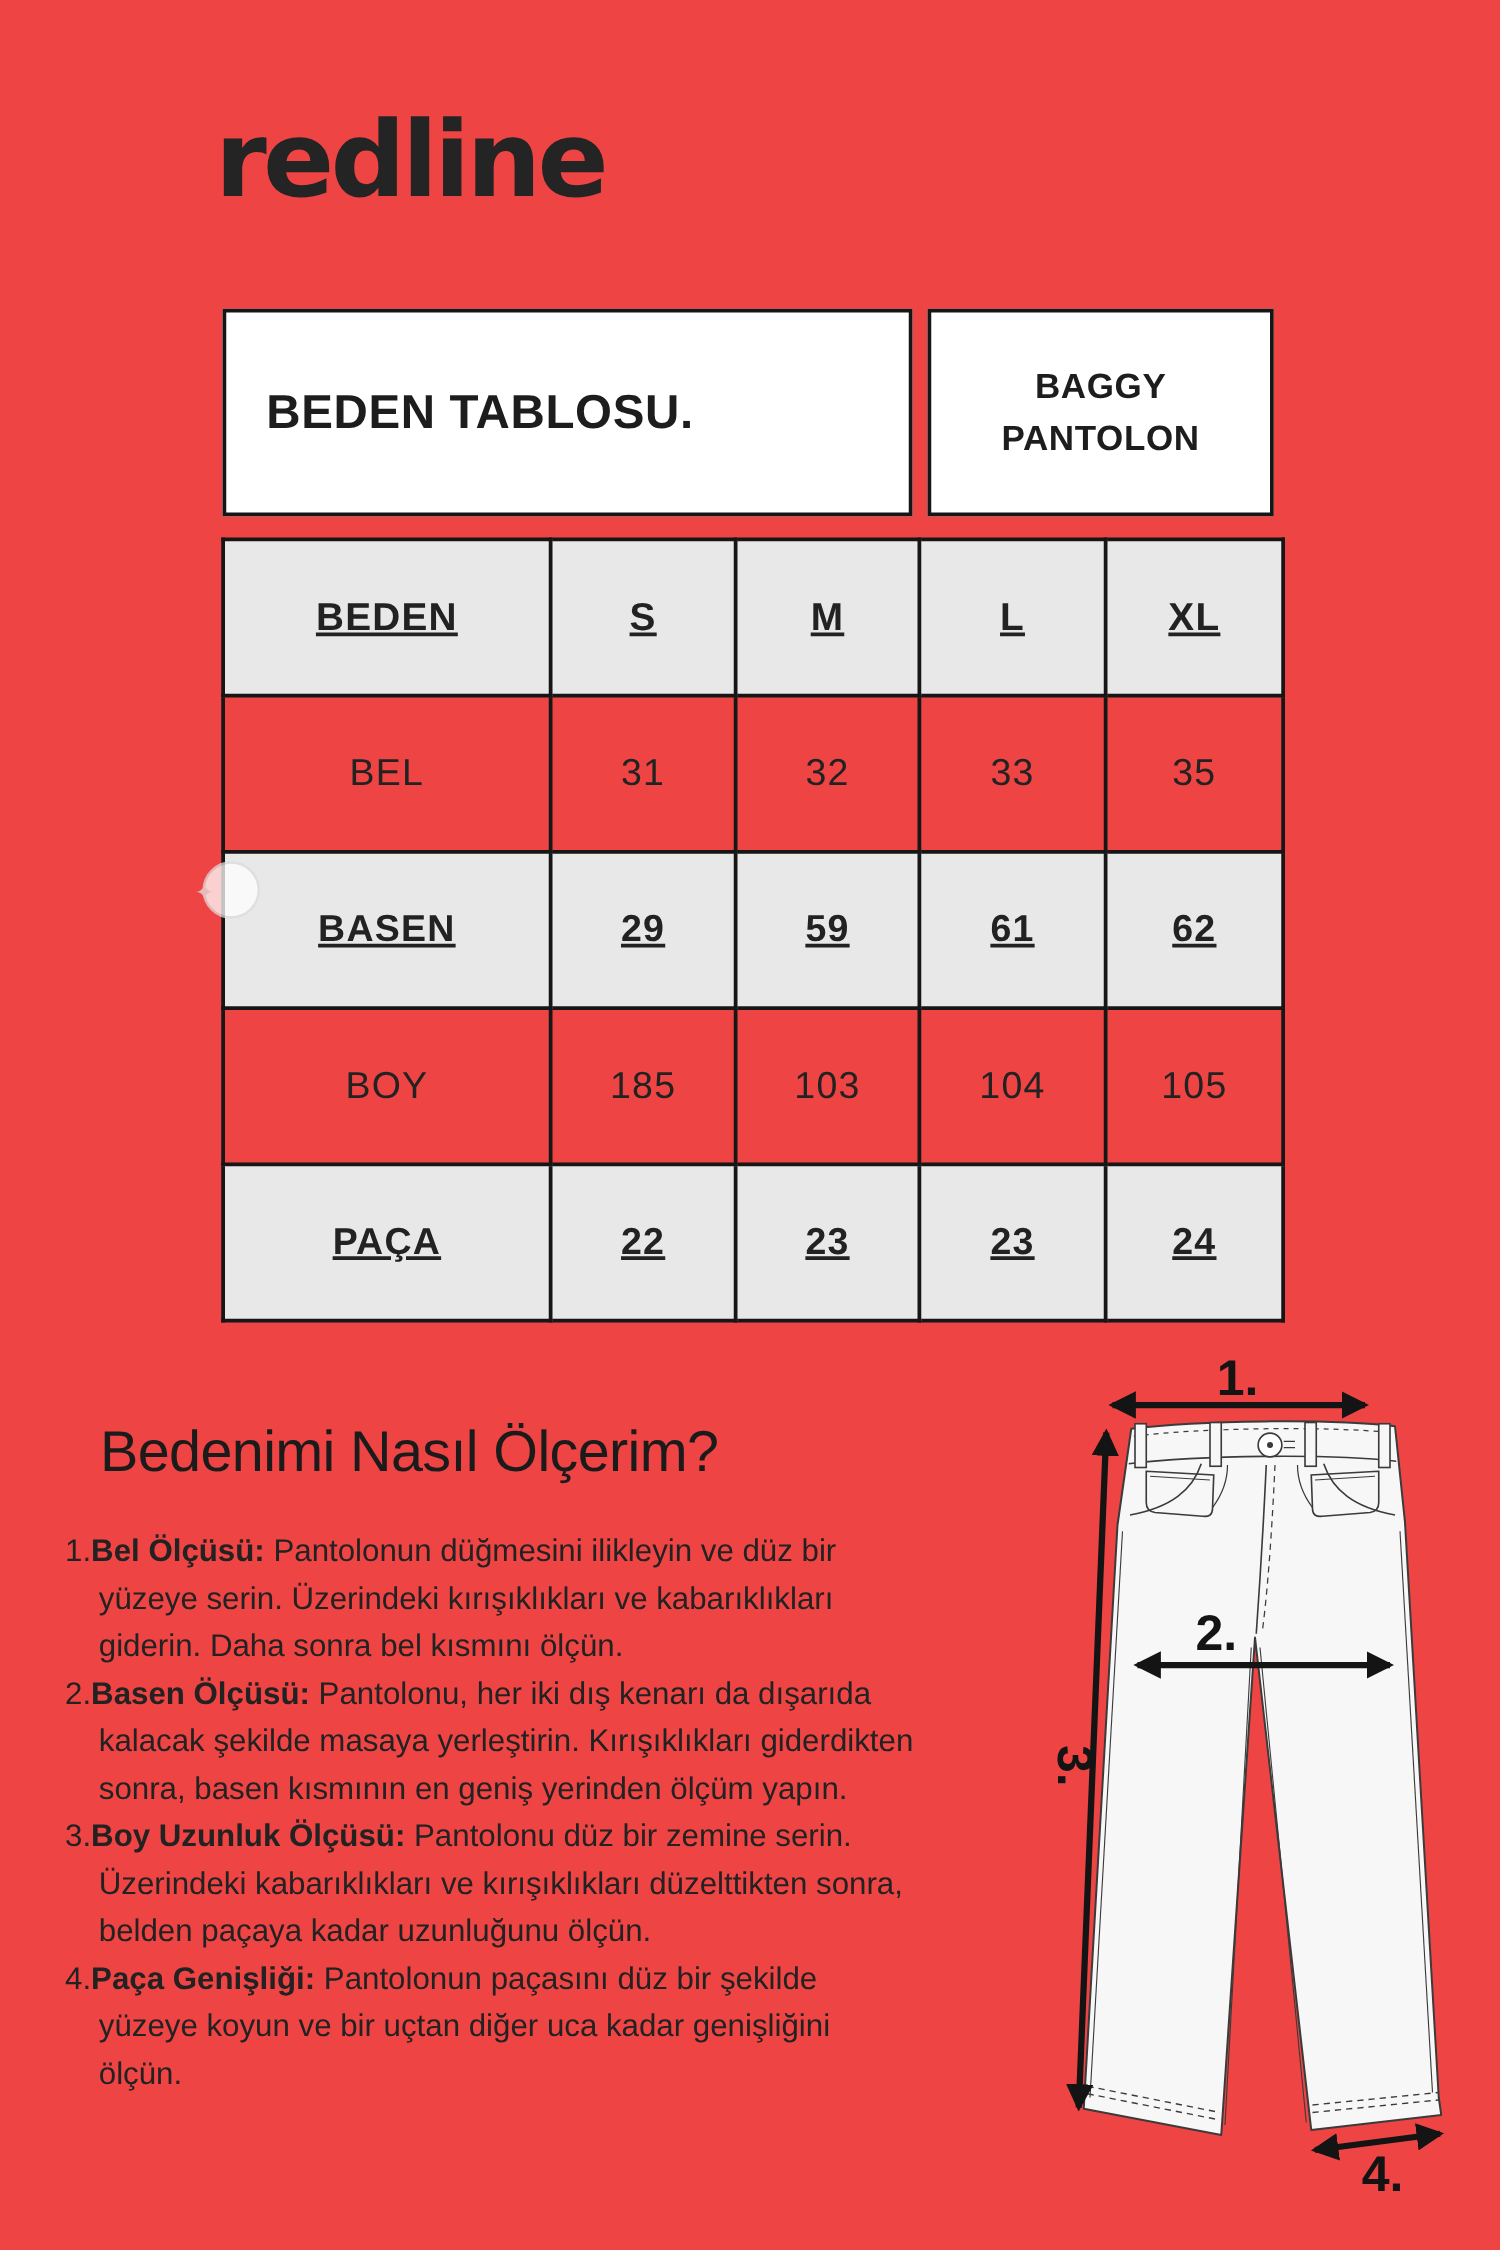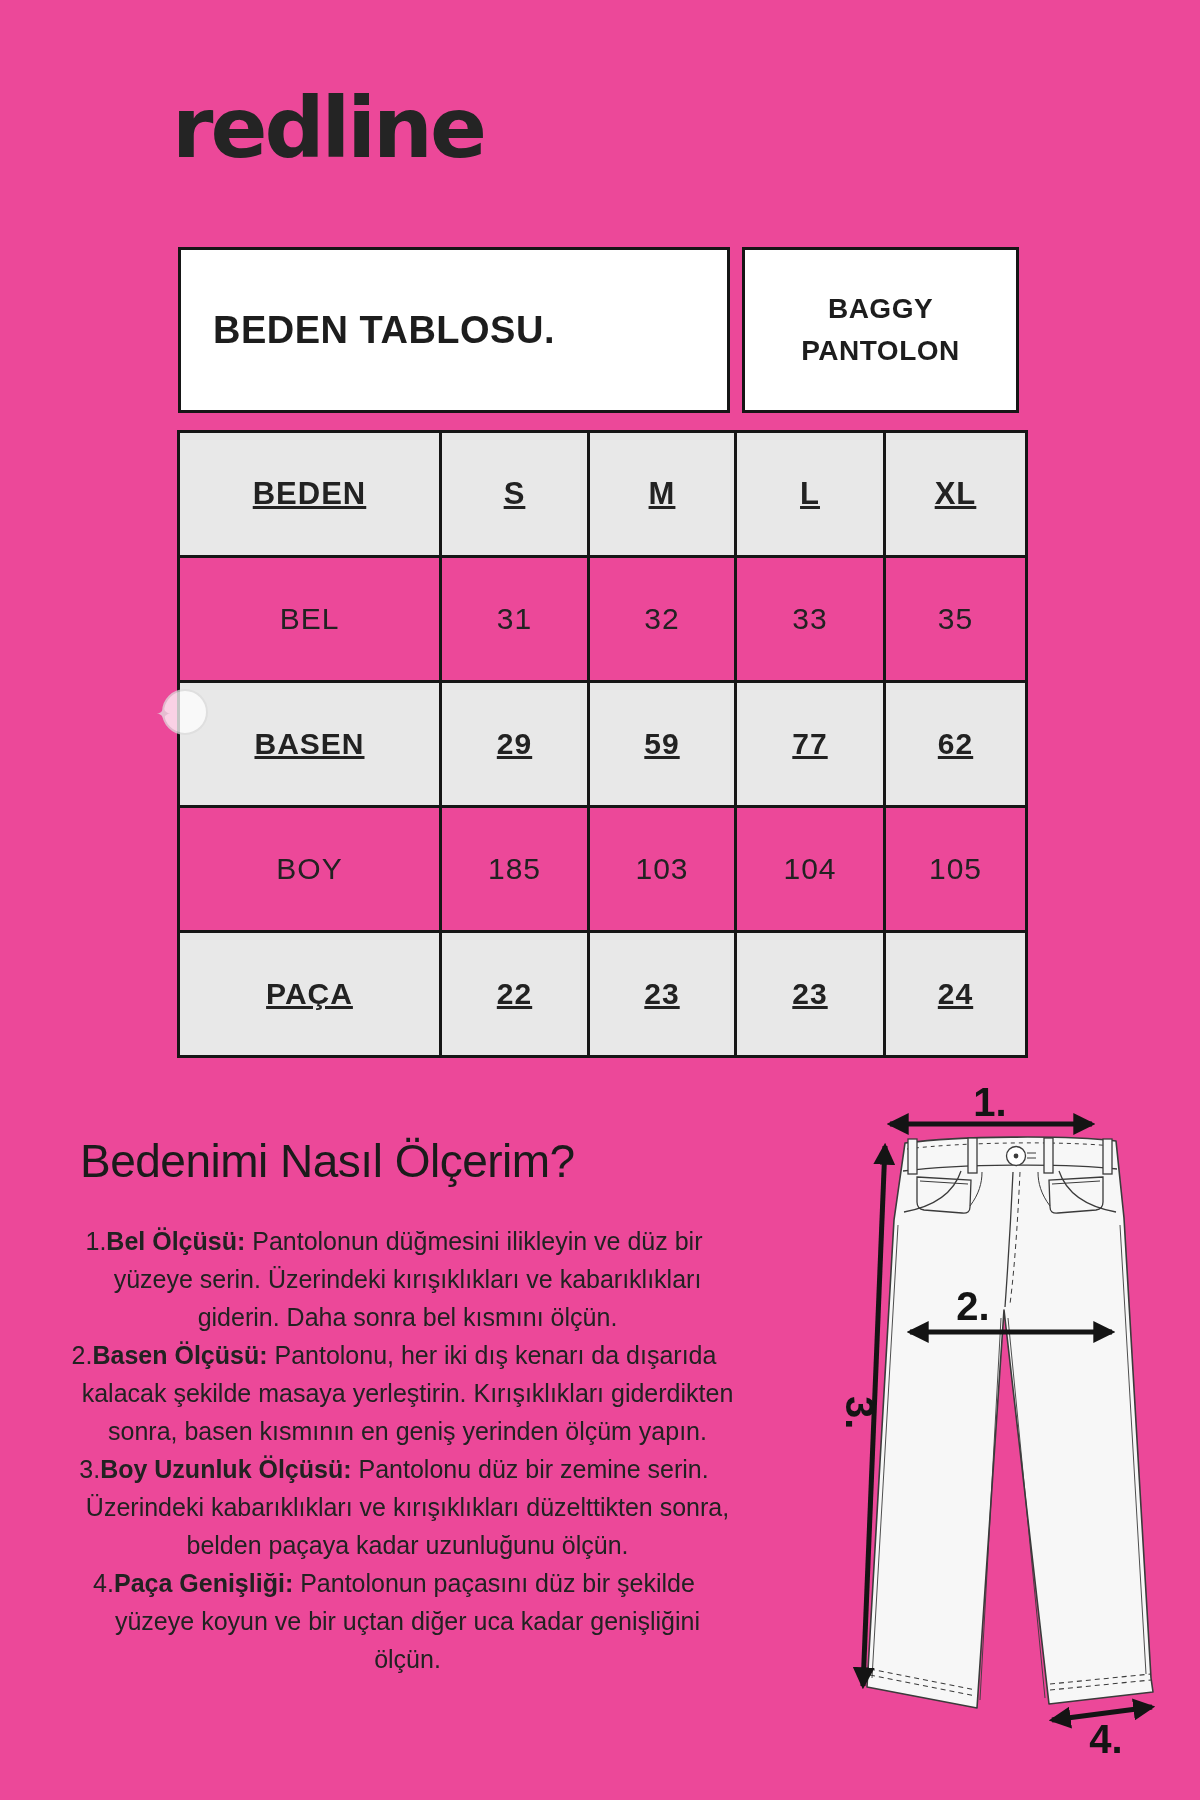--- a/index.html
+++ b/index.html
@@ -4,21 +4,21 @@
 <style>
   :root{
     --ink:#1d1d1d;
     --border:#161616;
     --cellgray:#e8e8e8;
     --pantsfill:#f7f7f7;
     --pantsline:#3b3b3b;
   }
   html,body{margin:0;padding:0;background:#ffffff;}
   body{font-family:"Liberation Sans",sans-serif;color:var(--ink);}
-  .canvas{position:relative;width:1200px;height:1800px;background:#ec4899;overflow:hidden;margin:0 auto;}
+  .canvas{position:relative;width:1200px;height:1800px;background:#ef4444;overflow:hidden;margin:0 auto;}
 
   
   .logo{
     position:absolute;left:172px;top:86px;
     font-family:"DejaVu Sans",sans-serif;
     font-weight:bold;font-size:84px;line-height:1;
     letter-spacing:-3px;color:#242424;
   }
 
   
@@ -56,21 +56,21 @@
   .howto-heading{
     position:absolute;left:80px;top:1134px;
     font-size:46px;font-weight:400;letter-spacing:-.5px;color:#1b1b1b;
   }
 
   
   .instructions{
     position:absolute;left:52px;top:1222px;width:684px;
     font-size:25px;line-height:38px;color:#222;
   }
-  .instr{margin:0;padding-left:27px;text-indent:-27px;text-align:center;}
+  .instr{margin:0;padding-left:27px;text-indent:-27px;}
   .instr strong{font-weight:700;}
 
   
   .diagram{position:absolute;left:840px;top:1080px;width:340px;height:700px;}
   .diagram svg{display:block;width:100%;height:100%;}
   .diagram text{
     font-family:"Liberation Sans",sans-serif;
     font-size:40px;font-weight:600;fill:#141414;
   }
 </style>
@@ -108,21 +108,21 @@
         <td class="n">BEL</td>
         <td class="n">31</td>
         <td class="n">32</td>
         <td class="n">33</td>
         <td class="n">35</td>
       </tr>
       <tr>
         <td class="gray b">BASEN</td>
         <td class="gray b">29</td>
         <td class="gray b">59</td>
-        <td class="gray b">77</td>
+        <td class="gray b">61</td>
         <td class="gray b">62</td>
       </tr>
       <tr>
         <td class="n">BOY</td>
         <td class="n">185</td>
         <td class="n">103</td>
         <td class="n">104</td>
         <td class="n">105</td>
       </tr>
       <tr>

